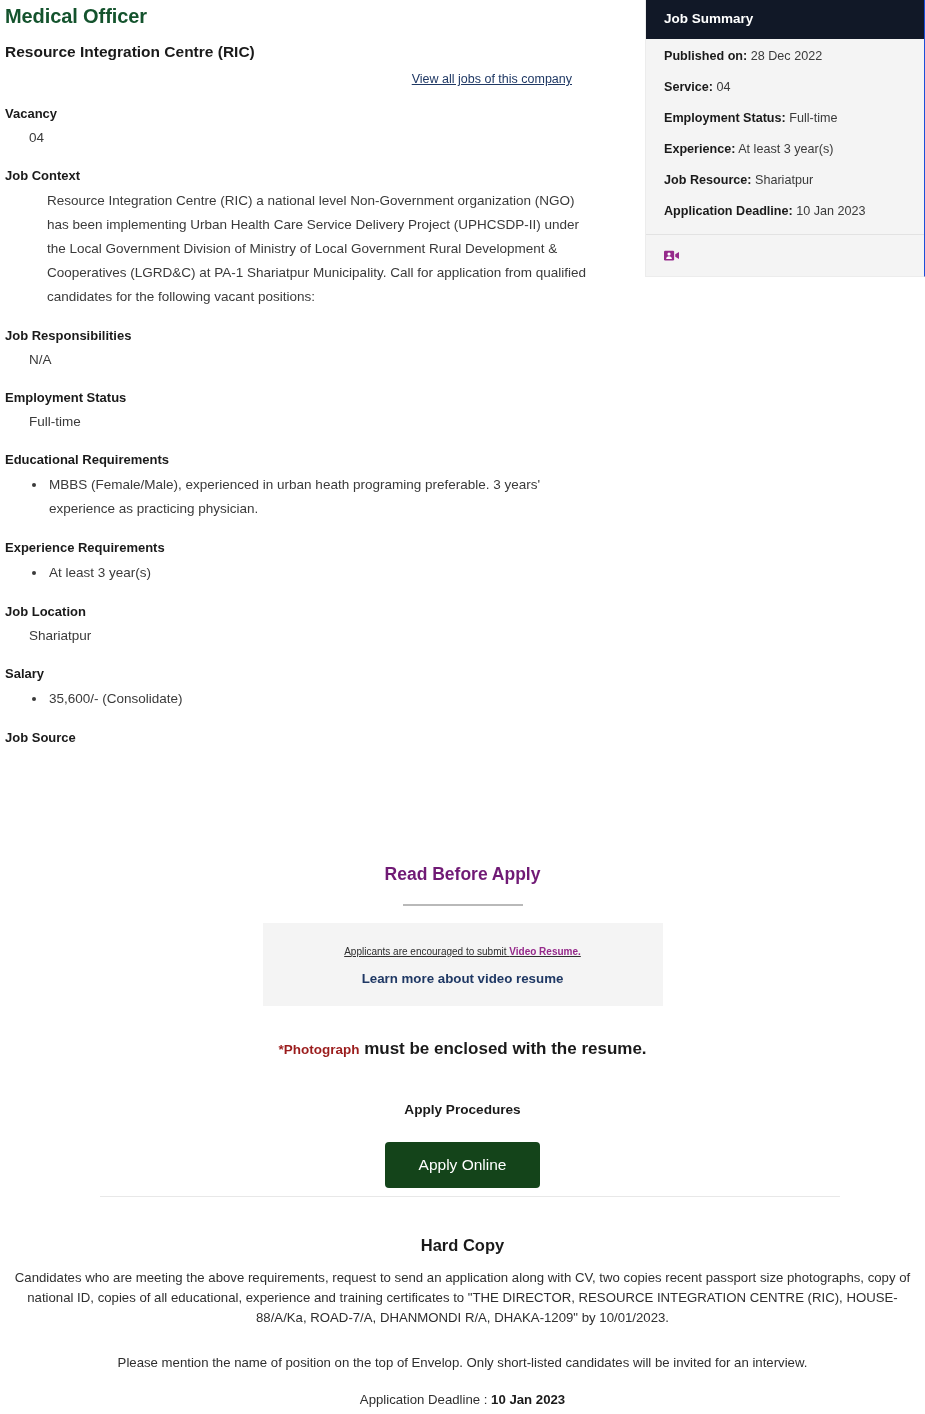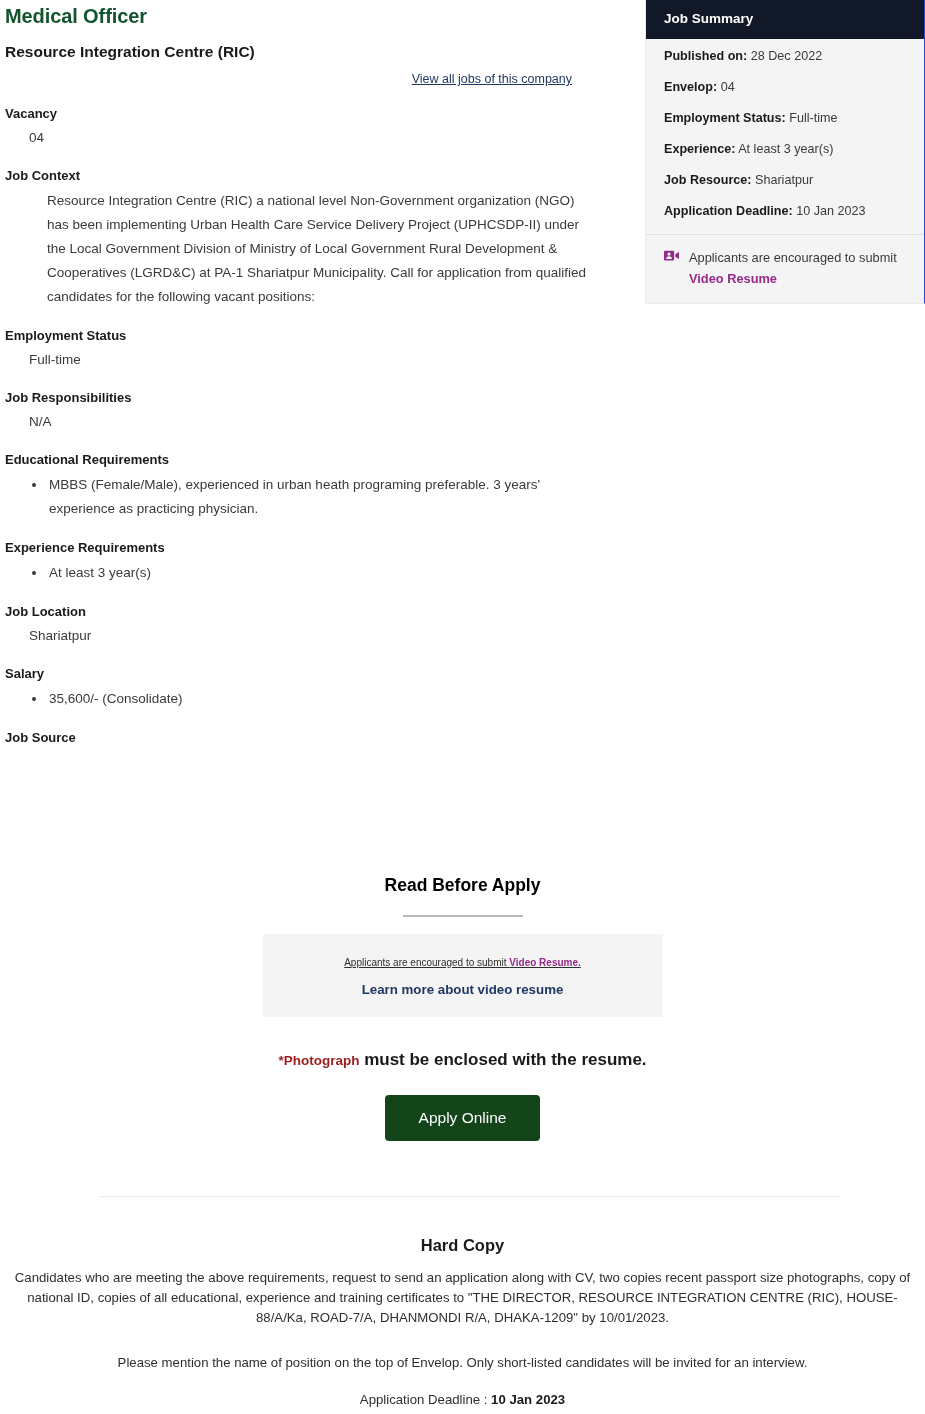--- a/index.html
+++ b/index.html
@@ -132,22 +132,22 @@
   .rba {
     position: absolute;
     left: 0;
     top: 858px;
     width: 925px;
     text-align: center;
   }
   .rba-title {
     font-size: 17.5px;
     font-weight: bold;
-    color: #000000;
-    margin: 15px;
+    color: #701a75;
+    margin: 4px;
     line-height: 24px;
   }
   .rba-rule {
     width: 120px;
     height: 2px;
     background: #b9b9b9;
     border: 0;
     margin: 18px auto 0 auto;
   }
   .vr-box {
@@ -267,27 +267,27 @@
     <div class="section-label">Vacancy</div>
     <div class="section-value">04</div>
   </div>
 
   <div class="section">
     <div class="section-label">Job Context</div>
     <div class="section-para">Resource Integration Centre (RIC) a national level Non-Government organization (NGO) has been implementing Urban Health Care Service Delivery Project (UPHCSDP-II) under the Local Government Division of Ministry of Local Government Rural Development &amp; Cooperatives (LGRD&amp;C) at PA-1 Shariatpur Municipality. Call for application from qualified candidates for the following vacant positions:</div>
   </div>
 
   <div class="section">
+    <div class="section-label">Job Responsibilities</div>
+    <div class="section-value">N/A</div>
+  </div>
+
+  <div class="section">
     <div class="section-label">Employment Status</div>
     <div class="section-value">Full-time</div>
-  </div>
-
-  <div class="section">
-    <div class="section-label">Job Responsibilities</div>
-    <div class="section-value">N/A</div>
   </div>
 
   <div class="section">
     <div class="section-label">Educational Requirements</div>
     <ul class="bullets">
       <li>MBBS (Female/Male), experienced in urban heath programing preferable. 3 years' experience as practicing physician.</li>
     </ul>
   </div>
 
   <div class="section">
@@ -316,21 +316,21 @@
 </div>
 
 <div class="summary-card">
   <div class="summary-head">Job Summary</div>
   <div class="summary-body">
     <div class="summary-row">
       <b>Published on:</b>
       <span>28 Dec 2022</span>
     </div>
     <div class="summary-row">
-      <b>Envelop:</b>
+      <b>Service:</b>
       <span> 04</span>
     </div>
     <div class="summary-row">
       <b>Employment Status:</b>
       <span>Full-time</span>
     </div>
     <div class="summary-row">
       <b>Experience:</b>
       <span>At least 3 year(s)</span>
     </div>
@@ -346,35 +346,35 @@
 
   <div class="video-strip">
     <span class="video-icon">
       <svg width="15" height="13" viewBox="0 0 20 16" xmlns="http://www.w3.org/2000/svg">
         <rect x="0" y="1.5" width="13.5" height="13" rx="1.6" fill="#962a8b"></rect>
         <path d="M20 3.2 L15 6.4 L15 9.6 L20 12.8 Z" fill="#962a8b"></path>
         <circle cx="6.7" cy="6.1" r="2.1" fill="#ffffff"></circle>
         <path d="M2.9 12.6 c0-2.4 1.7-3.7 3.8-3.7 s3.8 1.3 3.8 3.7 z" fill="#ffffff"></path>
       </svg>
     </span>
-    <span class="video-text"><span>Applicants are encouraged to submit </span><b>Video Resume</b></span>
   </div>
 </div>
 
 <div class="rba">
   <div class="rba-title">Read Before Apply</div>
   <hr class="rba-rule">
 
   <div class="vr-box">
     <div class="vr-line1"><span>Applicants are encouraged to submit </span><b>Video Resume.</b></div>
     <a class="vr-link">Learn more about video resume</a>
   </div>
 
   <div class="photo-note"><span class="req">*Photograph</span><span> must be enclosed with the resume.</span></div>
 
+  <div class="apply-proc">Apply Procedures</div>
 
   <button class="apply-btn">Apply Online</button>
 </div>
 
 <div class="hc-divider"></div>
 
 <div class="hardcopy">
   <div class="hc-title">Hard Copy</div>
   <div class="hc-para">Candidates who are meeting the above requirements, request to send an application along with CV, two copies recent passport size photographs, copy of national ID, copies of all educational, experience and training certificates to "THE DIRECTOR, RESOURCE INTEGRATION CENTRE (RIC), HOUSE-88/A/Ka, ROAD-7/A, DHANMONDI R/A, DHAKA-1209" by 10/01/2023.</div>
   <div class="hc-para2">Please mention the name of position on the top of Envelop. Only short-listed candidates will be invited for an interview.</div>

